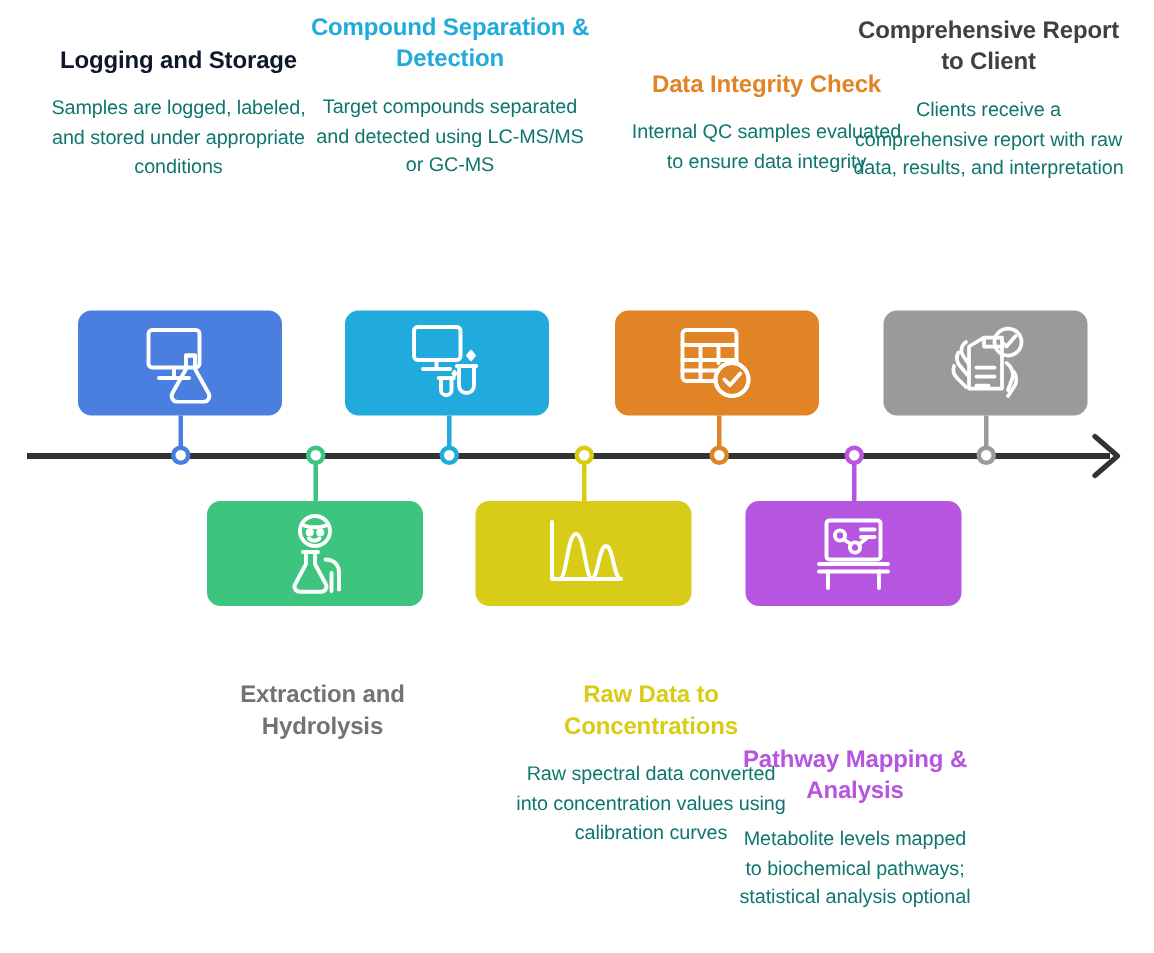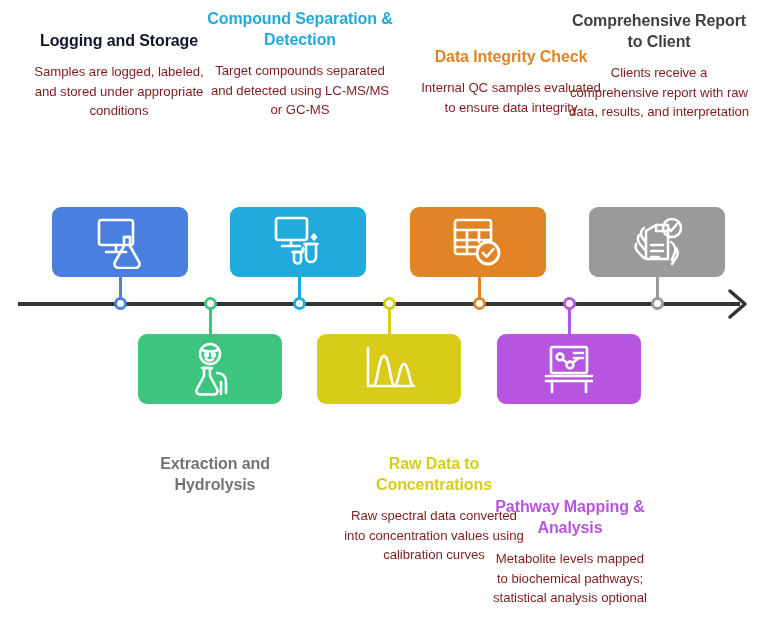--- a/index.html
+++ b/index.html
@@ -11,21 +11,21 @@
   }
   #canvas { position: relative; width: 769px; height: 635px; }
 
   
   .txt-block { position: absolute; text-align: center; }
   .txt-title {
     font-size: 16px; font-weight: bold; line-height: 1.32;
     letter-spacing: -0.1px;
   }
   .txt-desc {
-    font-size: 13.2px; line-height: 1.47; color: #7f1d1d;
+    font-size: 13.2px; line-height: 1.47; color: #0f766e;
     margin-top: 11px; letter-spacing: -0.05px;
   }
 
   
   .icon-box {
     position: absolute; border-radius: 9px;
     display: flex; align-items: center; justify-content: center;
   }
   .icon-box svg { display: block; }
 

